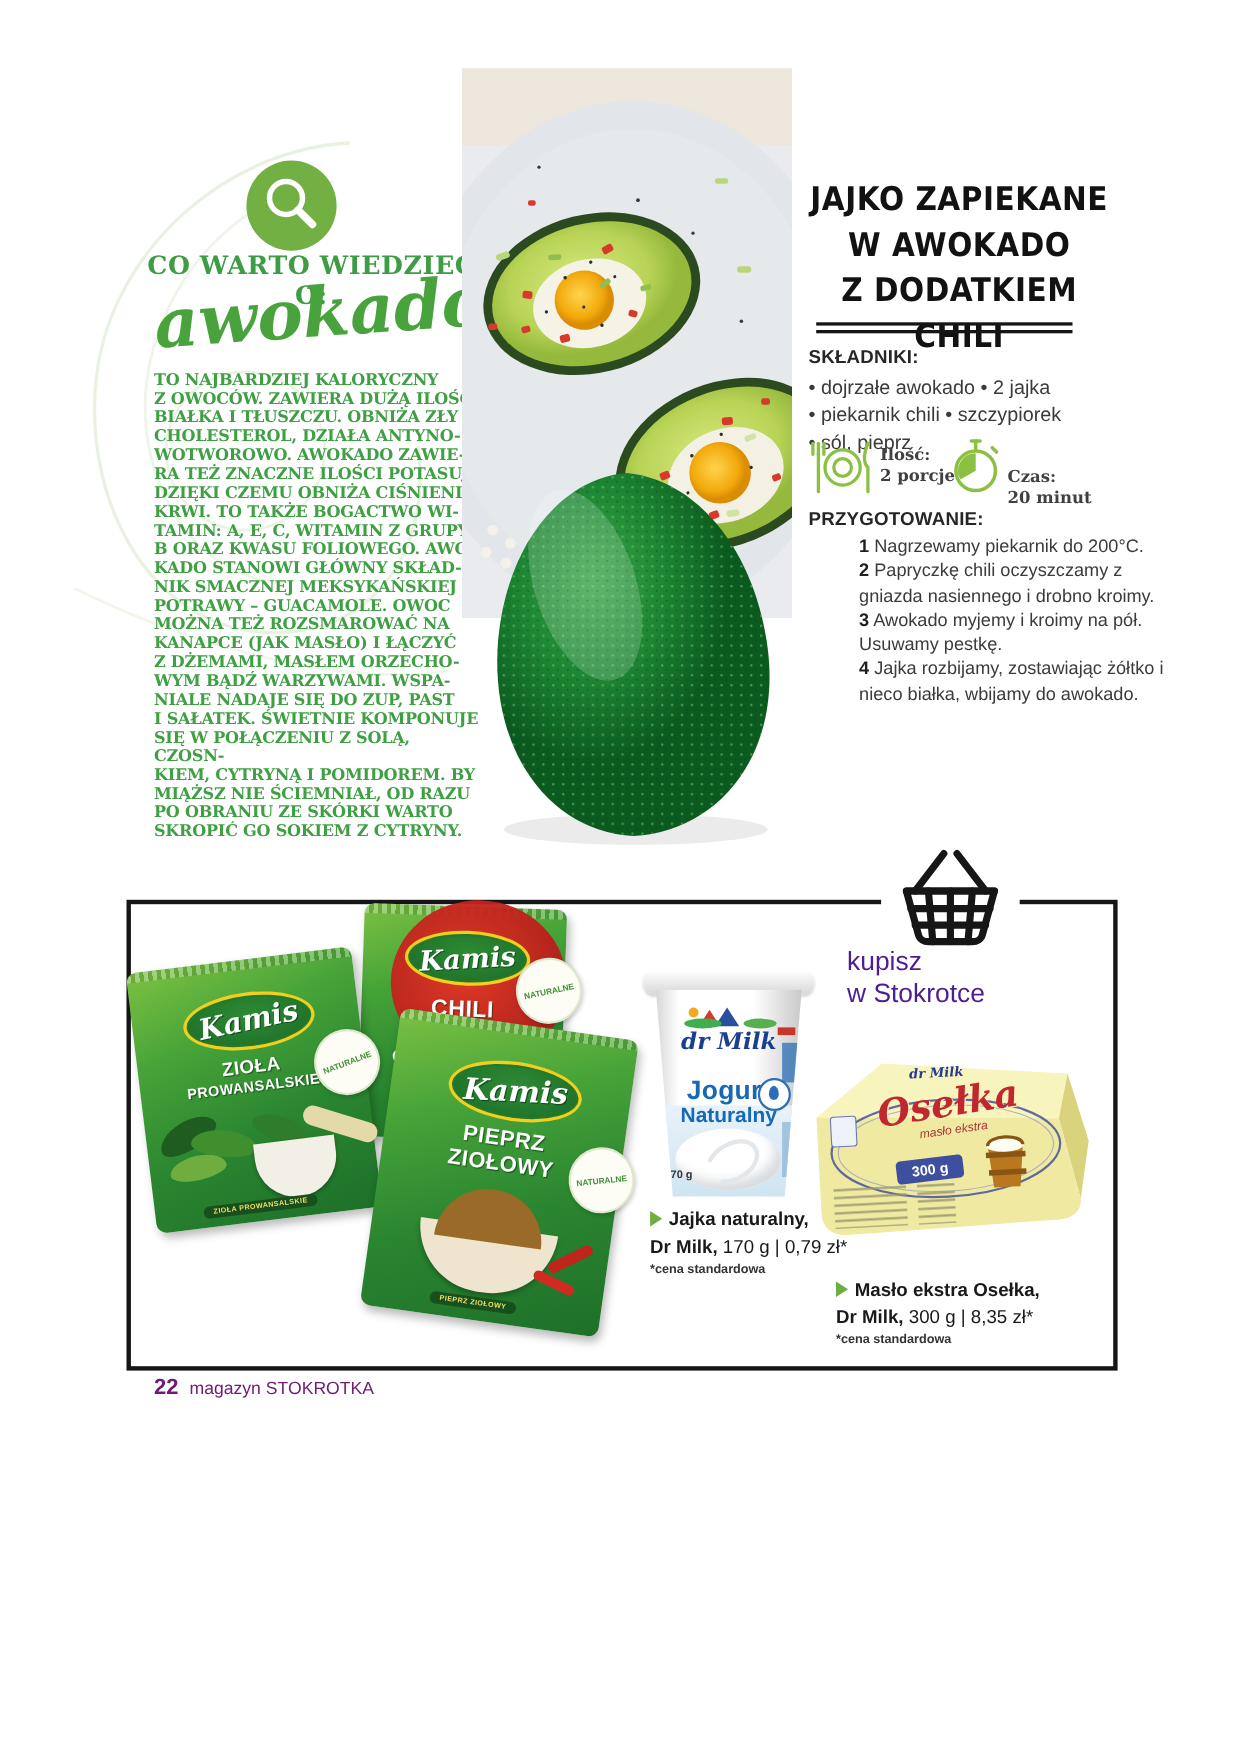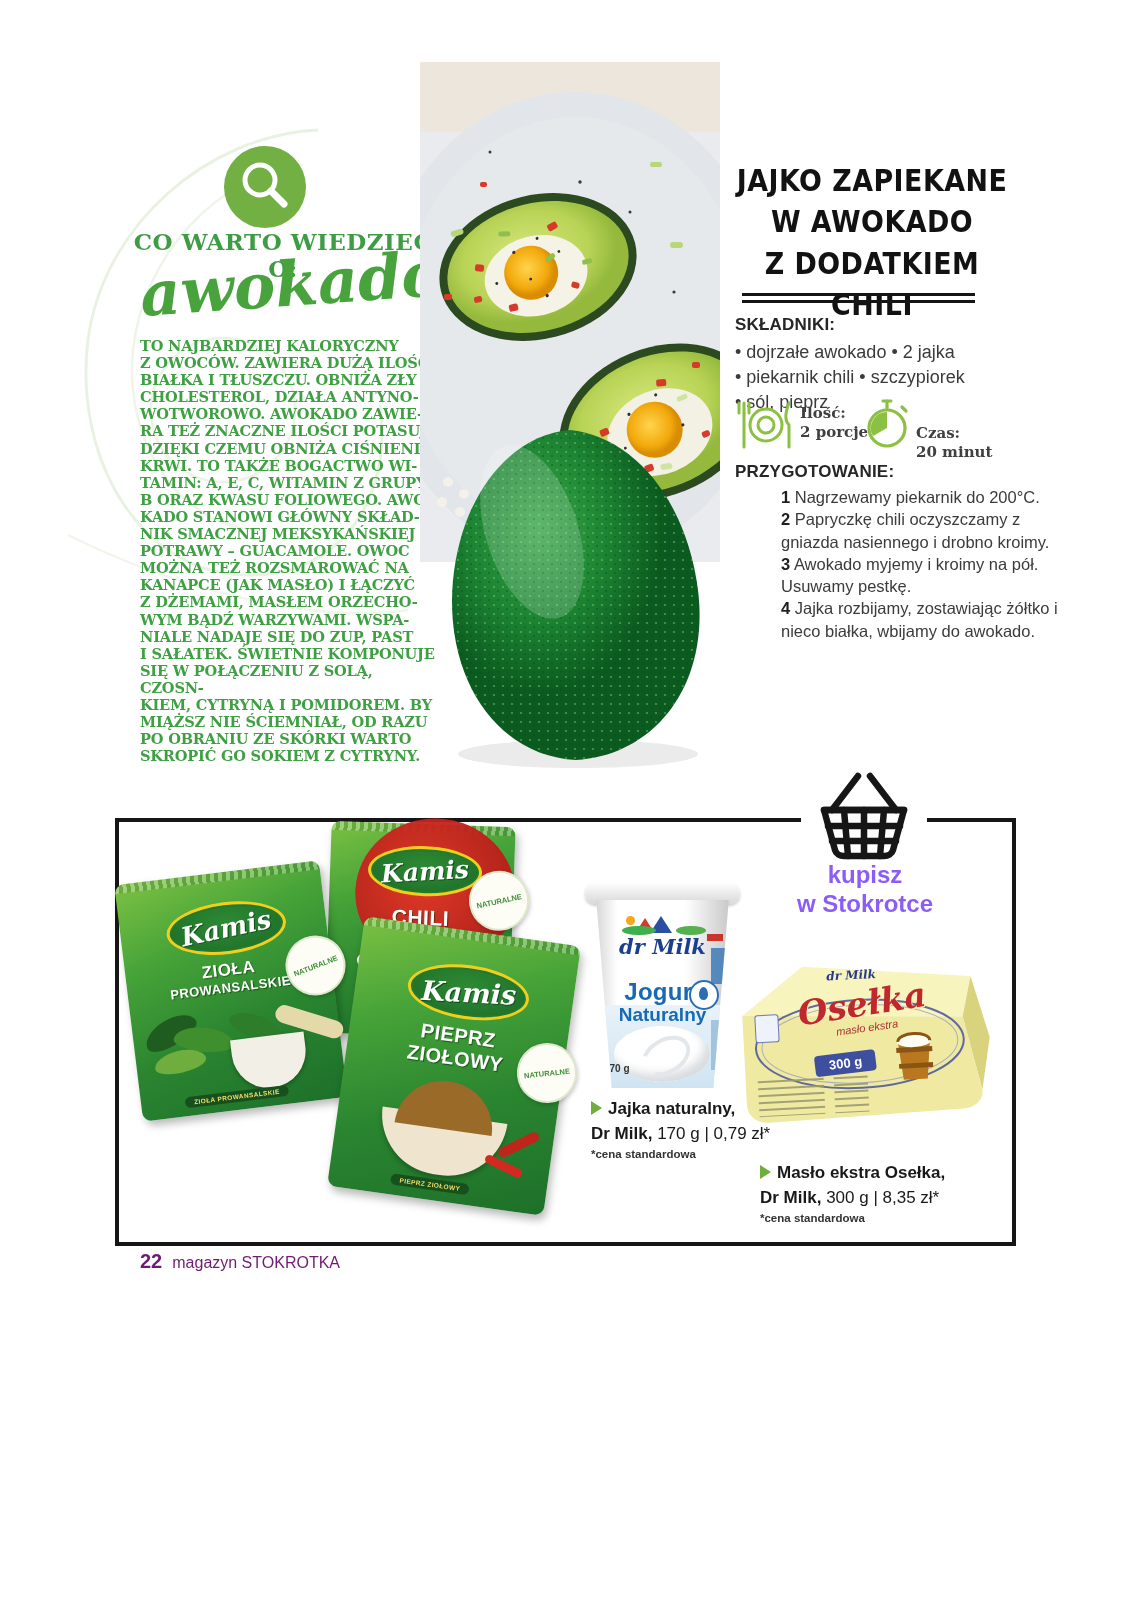--- a/index.html
+++ b/index.html
@@ -25,21 +25,21 @@
   .title-rule{left:742px;top:293px;width:233px;height:4px;border-top:3px solid #151515;border-bottom:3px solid #151515;}
   .h-ingr{left:735px;top:315px;font-weight:bold;font-size:17px;color:#262626;letter-spacing:.2px;}
   .ingr-list{left:735px;top:340px;width:280px;font-size:18px;line-height:25px;color:#3a3a3a;}
   .meta-label{font-family:"DejaVu Serif",serif;font-weight:bold;font-size:15px;line-height:19px;color:#404040;}
   .h-steps{left:735px;top:462px;font-weight:bold;font-size:17px;color:#262626;letter-spacing:.2px;}
   .steps{left:735px;top:486px;width:278px;font-size:16.5px;line-height:22.3px;color:#3b3b3b;margin-left:46px;}
   .steps .num{font-weight:bold;color:#1f1f1f;}
   .steps div{margin:0;}
 
   
-  .promo-text{left:770px;top:860px;width:190px;text-align:center;font-weight:bold;font-size:24px;line-height:29px;color:#8b5cf6;}
+  .promo-text{left:770px;top:860px;width:190px;text-align:left;font-weight:normal;font-size:24px;line-height:29px;color:#4c1d95;}
 
   
   .product-box{left:115px;top:818px;width:893px;height:420px;border:4px solid #161616;background:#fff;}
   .gap-cover{left:801px;top:812px;width:126px;height:16px;background:#fff;}
 
   
   .packet{position:absolute;border-radius:9px;
           background:linear-gradient(160deg,#7cc143 0%,#46a338 30%,#2a8530 62%,#1d7029 100%);
           box-shadow:3px 5px 9px rgba(0,0,0,.28);}
   .packet::before{content:"";position:absolute;left:0;top:0;right:0;height:9px;border-radius:9px 9px 0 0;

